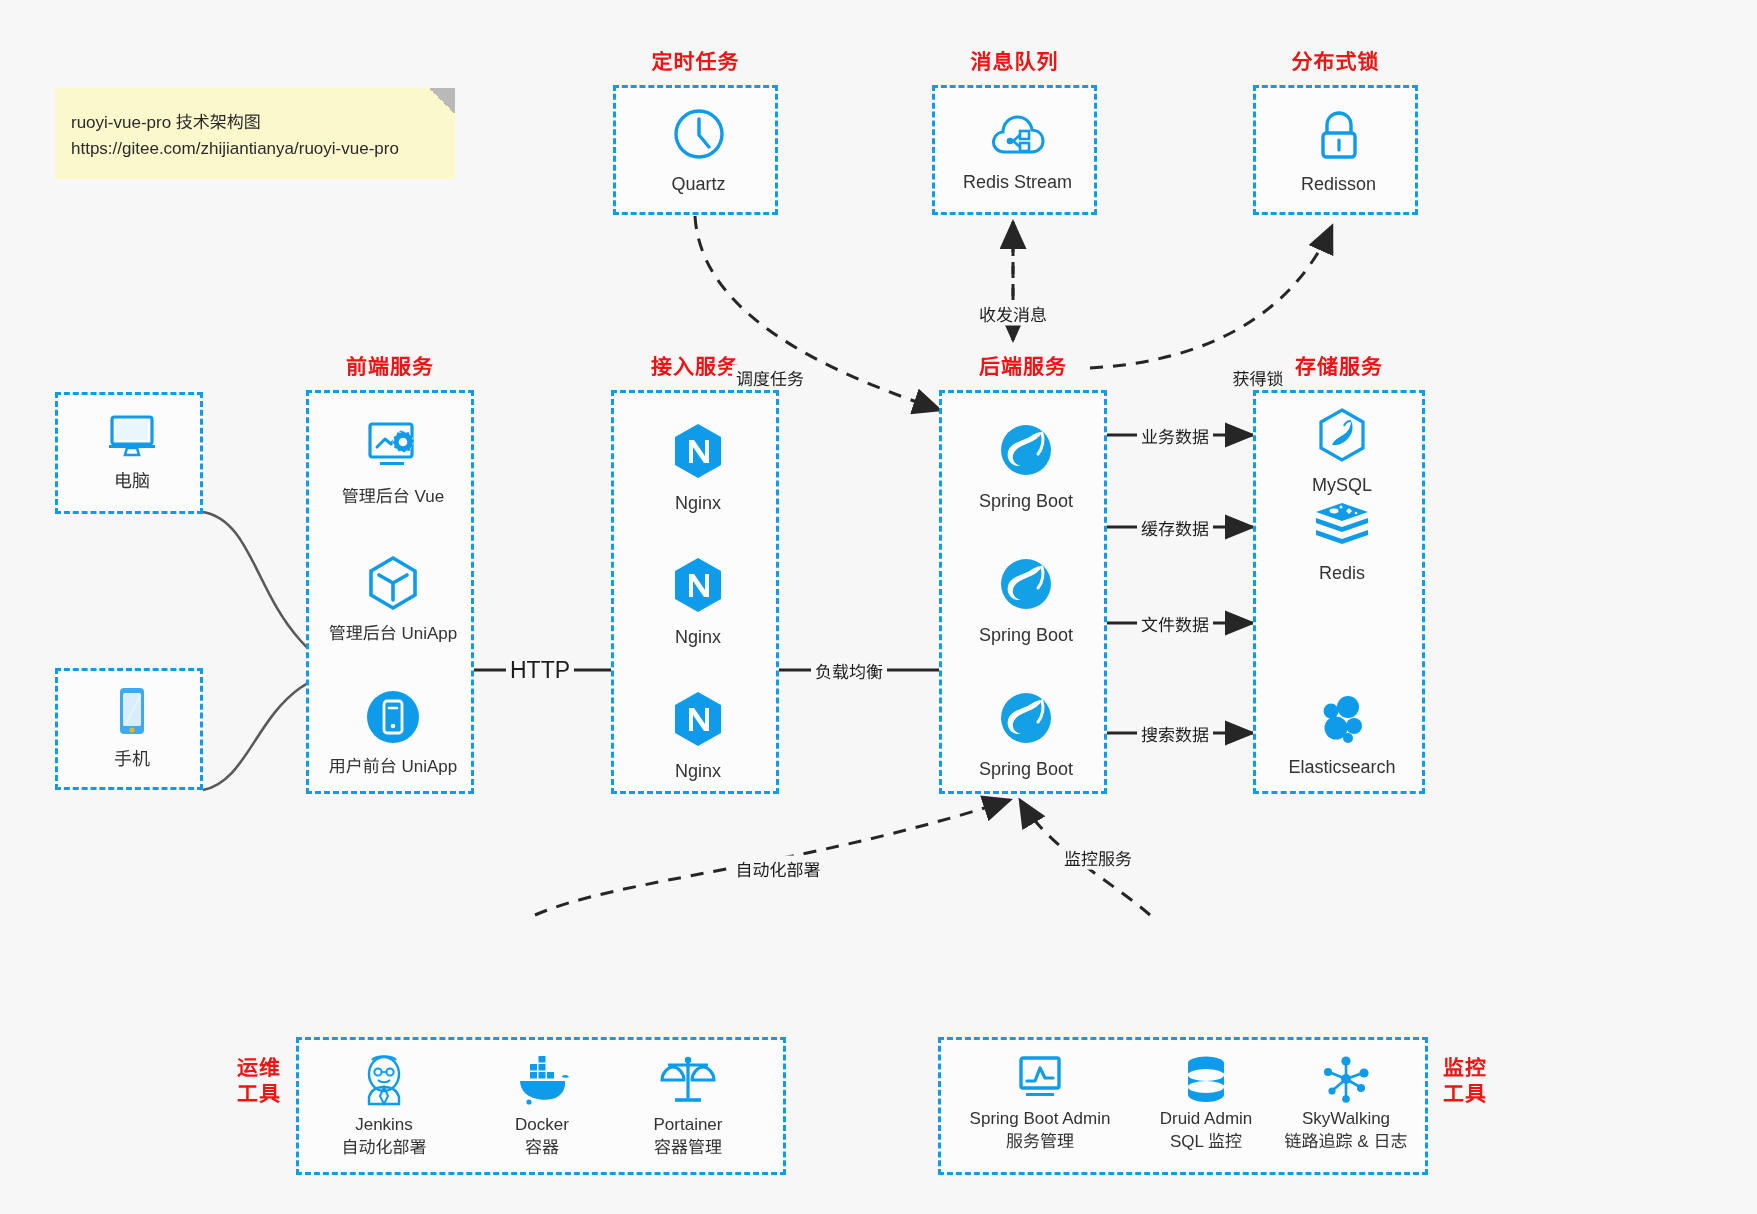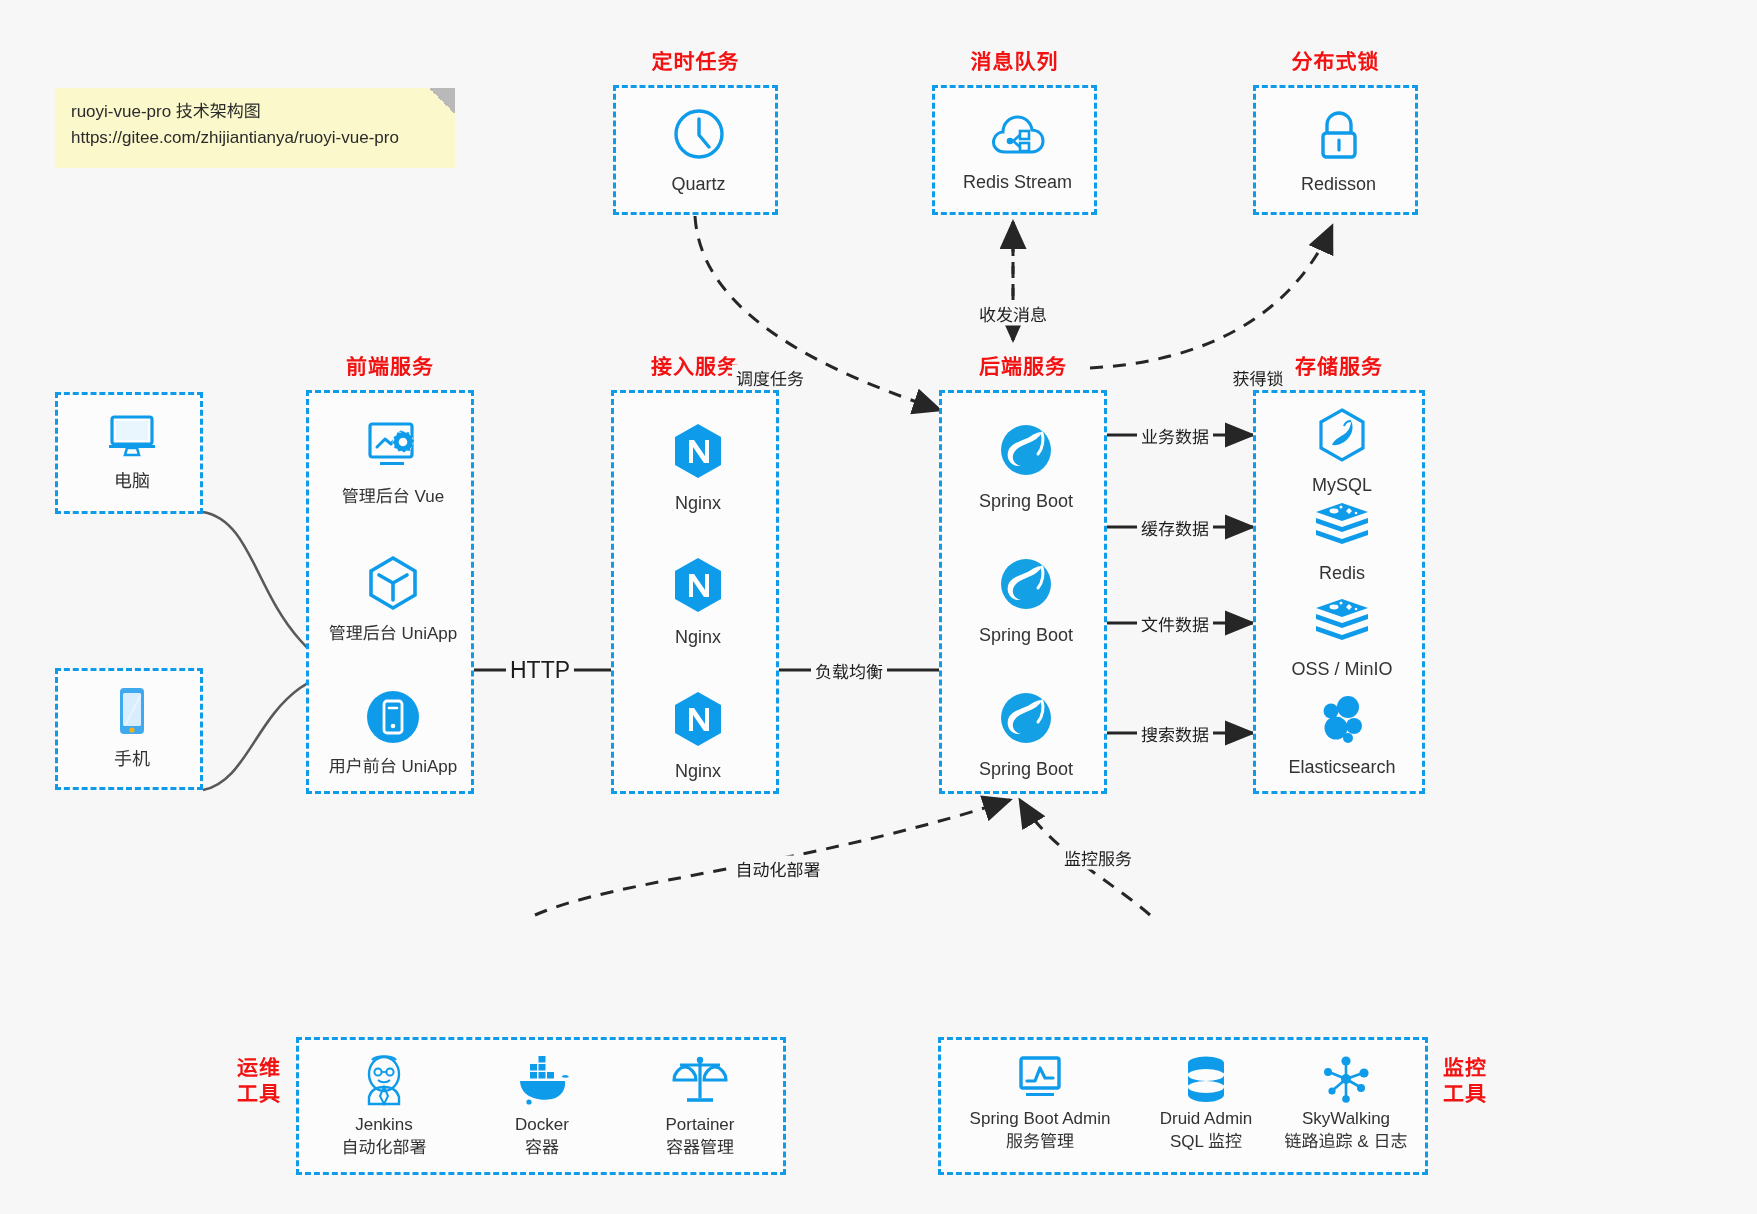--- a/index.html
+++ b/index.html
@@ -10,21 +10,21 @@
     font-family:"Liberation Sans","DejaVu Sans",sans-serif;
     position:relative;overflow:hidden;
     -webkit-font-smoothing:antialiased;
   }
   #stage{position:absolute;inset:0;}
   svg.wires{position:absolute;left:0;top:0;width:1757px;height:1214px;pointer-events:none;}
 
   
   .note{
     position:absolute;left:55px;top:88px;width:400px;
-    background:#fbf8cc;padding:11px 16px 16px 16px;
+    background:#fbf8cc;padding:22px 16px 16px 16px;
     box-sizing:border-box;
     line-height:1.55;font-size:17px;color:#2b2b2b;
   }
   .note .corner{
     position:absolute;right:0;top:0;width:26px;height:26px;
     background:linear-gradient(225deg,#b9b9b9 0 50%,transparent 50% 100%);
   }
   .note div{white-space:nowrap;}
 
   
@@ -338,34 +338,20 @@
           <path d="M2 29 L28 38 L54 29 L54 34 L28 43 L2 34 Z" fill="#0e9bea"></path>
           <ellipse cx="20" cy="10" rx="4.5" ry="2.4" fill="#fcfcfc"></ellipse>
           <path d="M35 7 L38 10 L35 13 L32 10 Z" fill="#fcfcfc"></path>
           <circle cx="27" cy="6" r="1.5" fill="#fcfcfc"></circle>
           <circle cx="42" cy="12" r="1.3" fill="#fcfcfc"></circle>
         </svg>
       </span>
       <span class="cap">Redis</span>
     </div>
 
-    <div class="cell" style="left:0;top:204px;width:172px;">
-      <span class="ico">
-        <svg width="56" height="50" viewBox="0 0 56 50">
-          <path d="M28 2 L54 11 L28 20 L2 11 Z" fill="#0e9bea"></path>
-          <path d="M2 17 L28 26 L54 17 L54 22 L28 31 L2 22 Z" fill="#0e9bea"></path>
-          <path d="M2 29 L28 38 L54 29 L54 34 L28 43 L2 34 Z" fill="#0e9bea"></path>
-          <ellipse cx="20" cy="10" rx="4.5" ry="2.4" fill="#fcfcfc"></ellipse>
-          <path d="M35 7 L38 10 L35 13 L32 10 Z" fill="#fcfcfc"></path>
-          <circle cx="27" cy="6" r="1.5" fill="#fcfcfc"></circle>
-          <circle cx="42" cy="12" r="1.3" fill="#fcfcfc"></circle>
-        </svg>
-      </span>
-      <span class="cap">OSS / MinIO</span>
-    </div>
 
     <div class="cell" style="left:0;top:300px;width:172px;">
       <span class="ico">
         <svg width="54" height="52" viewBox="0 0 54 52">
           <circle cx="33" cy="14" r="11" fill="#0e9bea"></circle>
           <circle cx="16" cy="18" r="7.5" fill="#0e9bea"></circle>
           <circle cx="21" cy="35" r="11.5" fill="#0e9bea"></circle>
           <circle cx="39" cy="33" r="8" fill="#0e9bea"></circle>
           <circle cx="33" cy="45" r="5" fill="#0e9bea"></circle>
         </svg>
@@ -410,21 +396,21 @@
           </g>
           <path d="M8 29 L53 29 C54 36 50 45 40 47 C31 49 19 47 13 41 C10 38 8 33 8 29 Z" fill="#0e9bea"></path>
           <path d="M50 24 C53 22 56 23 57 25 C55 26 52 26 50 25 Z" fill="#0e9bea"></path>
           <circle cx="17" cy="50" r="2.6" fill="#0e9bea"></circle>
         </svg>
       </span>
       <span class="cap2">Docker</span>
       <span class="cap2">容器</span>
     </div>
 
-    <div class="cell" style="left:326px;top:12px;width:150px;">
+    <div class="cell" style="left:314px;top:12px;width:150px;">
       <span class="ico">
         <svg width="58" height="58" viewBox="0 0 58 58">
           <line x1="29" y1="6" x2="29" y2="46" stroke="#0e9bea" stroke-width="3.2"></line>
           <line x1="9" y1="13" x2="49" y2="13" stroke="#0e9bea" stroke-width="3.2"></line>
           <line x1="16" y1="48" x2="42" y2="48" stroke="#0e9bea" stroke-width="3.6"></line>
           <path d="M3 28 C3 21 9 15 14 15 C19 15 25 21 25 28 Z" fill="none" stroke="#0e9bea" stroke-width="3"></path>
           <path d="M33 28 C33 21 39 15 44 15 C49 15 55 21 55 28 Z" fill="none" stroke="#0e9bea" stroke-width="3"></path>
           <circle cx="29" cy="8" r="3.2" fill="#0e9bea"></circle>
         </svg>
       </span>

